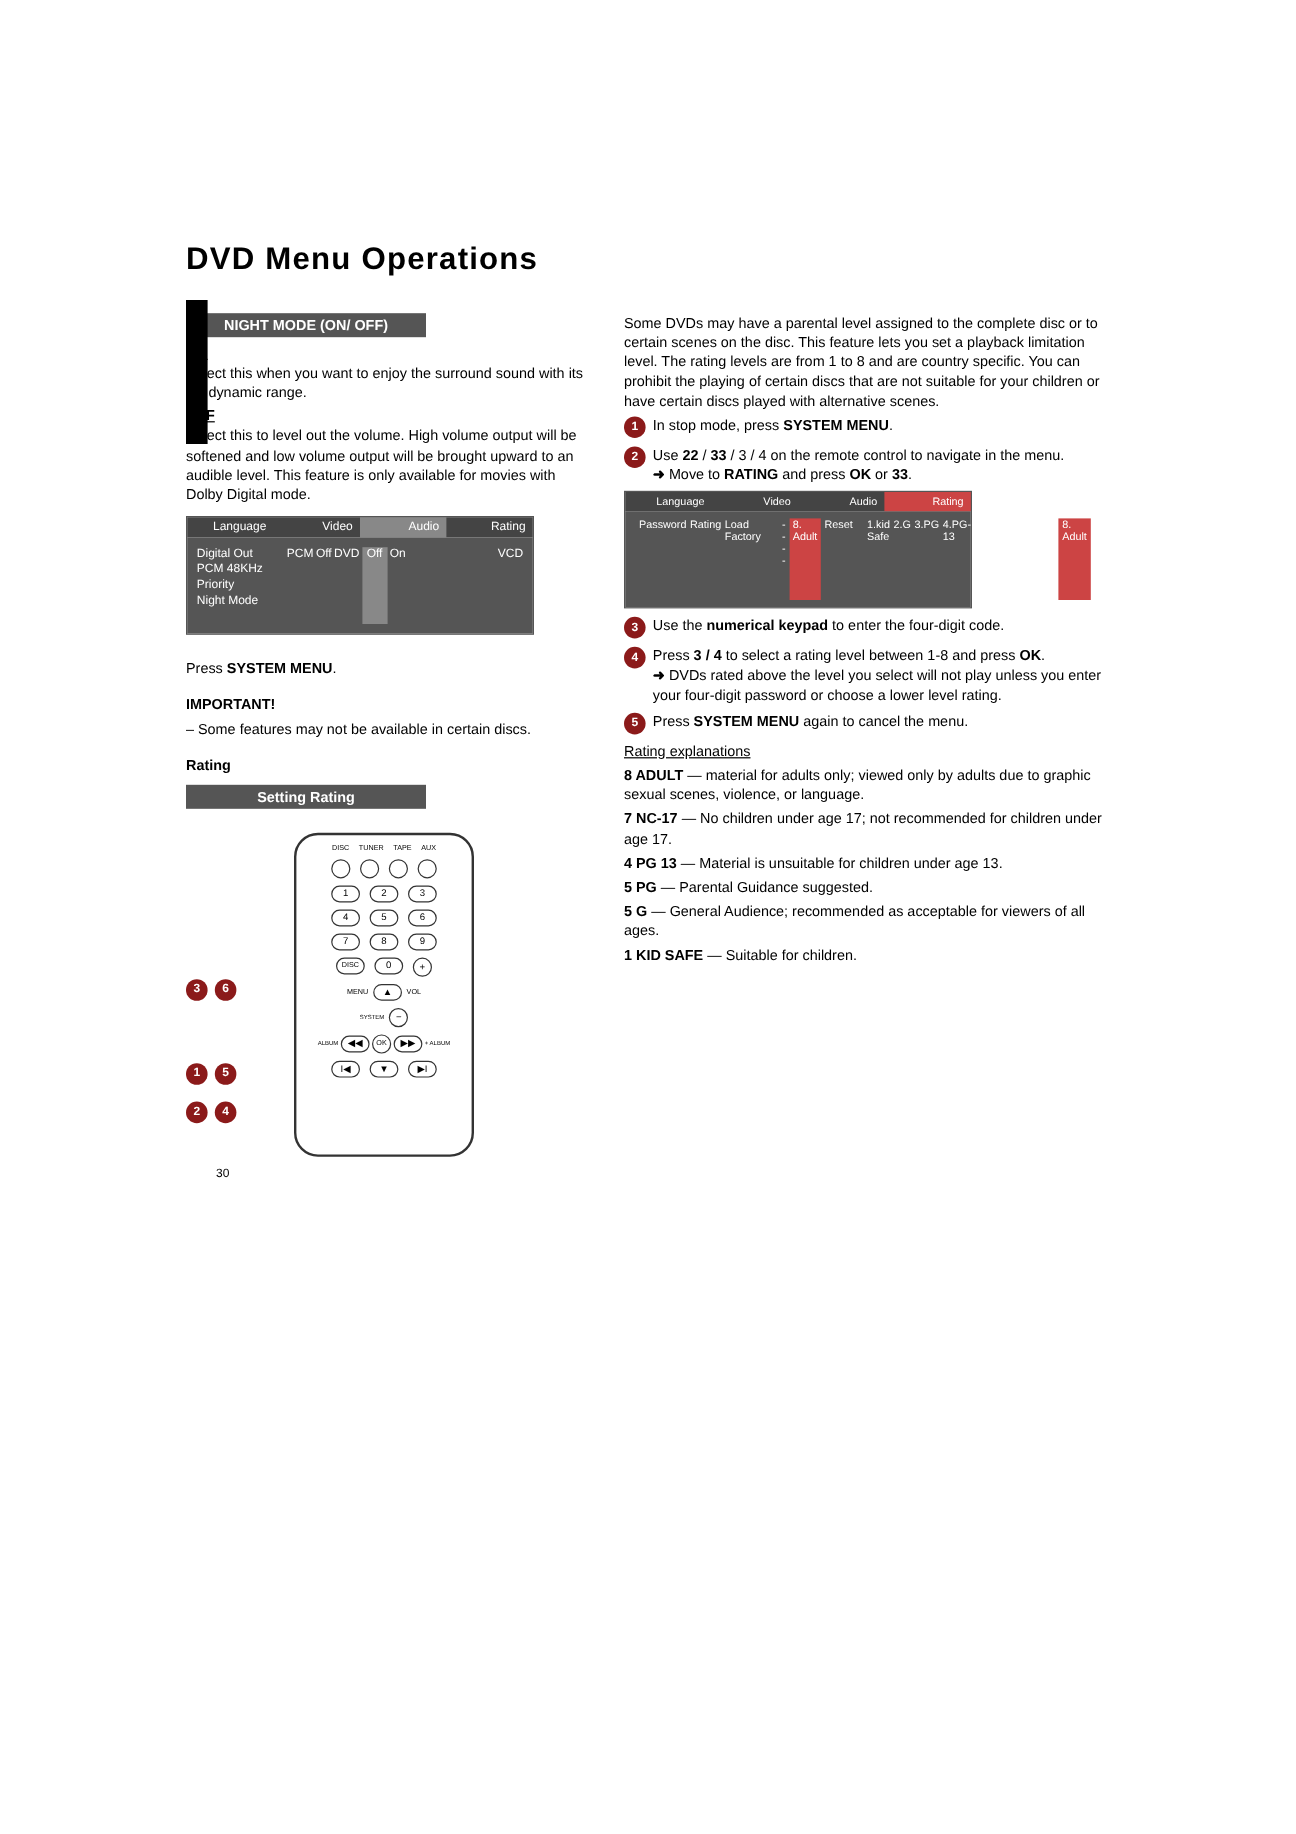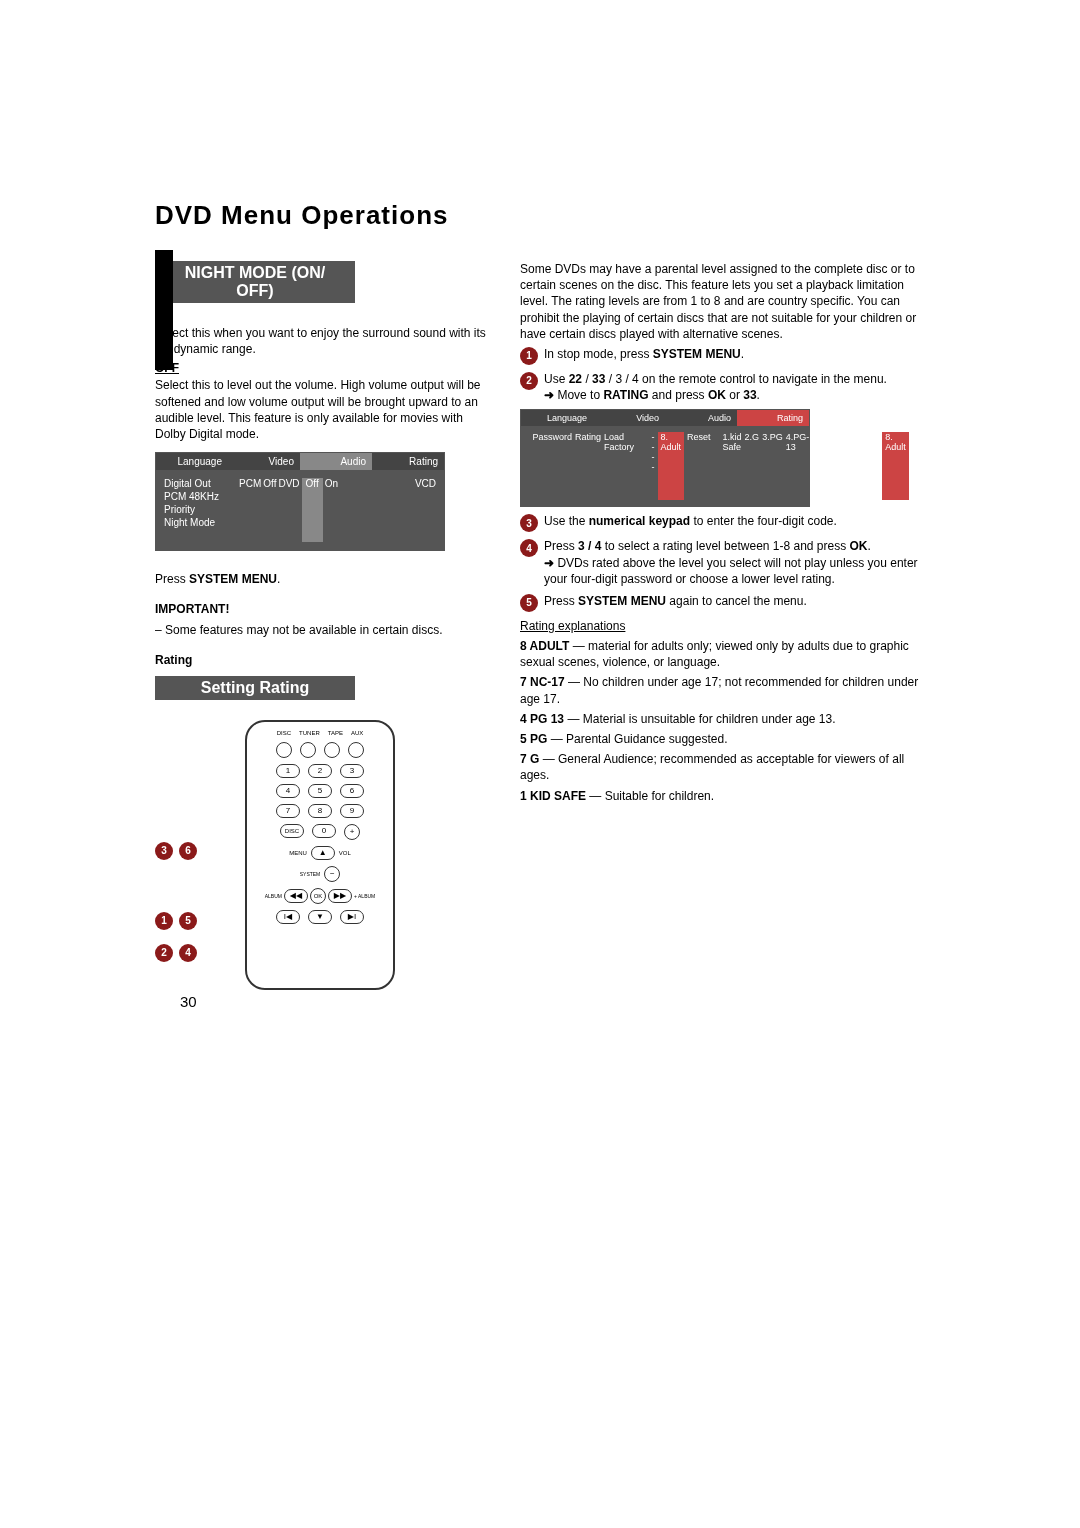--- a/index.html
+++ b/index.html
@@ -37,21 +37,21 @@
   }
   .col {
     flex: 1;
   }
   .col-left { flex: 0 0 340px; }
   .col-right { flex: 1; }
   .section-label {
     background: #555;
     color: #fff;
     padding: 3px 10px;
-    font-size: 16px;
+    font-size: 12px;
     font-weight: bold;
     display: block;
     text-align: center;
     margin-bottom: 6px;
     width: 200px;
   }
   .sub-head {
     font-weight: bold;
     text-decoration: underline;
     margin-top: 4px;
@@ -108,21 +108,21 @@
   .arrow { font-weight: bold; }
   .rating-box { border: 1px solid #555; margin: 6px 0; width: 290px; font-size: 9px; }
   .rating-body { display: flex; background: #555; color: #fff; padding: 6px; gap: 12px; min-height: 80px;}
   .rating-col { display: flex; flex-direction: row; gap: 3px; }
   .rating-col .hl { background: #c44; padding: 0 3px; }
   .rating-right { margin-left: auto; }
   .page-num {
     position: absolute;
     bottom: 50px;
     left: 180px;
-    font-size: 15px;
+    font-size: 10px;
     margin-top: 28px;
   }
   .remote-wrapper { position: relative; width: 280px; margin-top: 10px; }
   .callout-pair { display: flex; gap: 6px; }
 </style>
 </head>
 <body>
 
 <div class="page">
   <div class="black-tab"></div>
@@ -321,19 +321,19 @@
         <span class="numbered-circle">5</span>
         <div class="step-text">Press <b>SYSTEM MENU</b> again to cancel the menu.</div>
       </div>
 
       <p style="margin-top:6px"><u>Rating explanations</u></p>
 
       <p><b>8 ADULT</b> <span>— material for adults only; viewed only by adults due to graphic sexual scenes, violence, or language.</span></p>
       <p><b>7 NC-17</b> <span>— No children under age 17; not recommended for children under age 17.</span></p>
       <p><b>4 PG 13</b> <span>— Material is unsuitable for children under age 13.</span></p>
       <p><b>5 PG</b> <span>— Parental Guidance suggested.</span></p>
-      <p><b>7 G</b> <span>— General Audience; recommended as acceptable for viewers of all ages.</span></p>
+      <p><b>5 G</b> <span>— General Audience; recommended as acceptable for viewers of all ages.</span></p>
       <p><b>1 KID SAFE</b> <span>— Suitable for children.</span></p>
     </div>
   </div>
 
   <div class="page-num">30</div>
 </div>
 
 </body></html>

